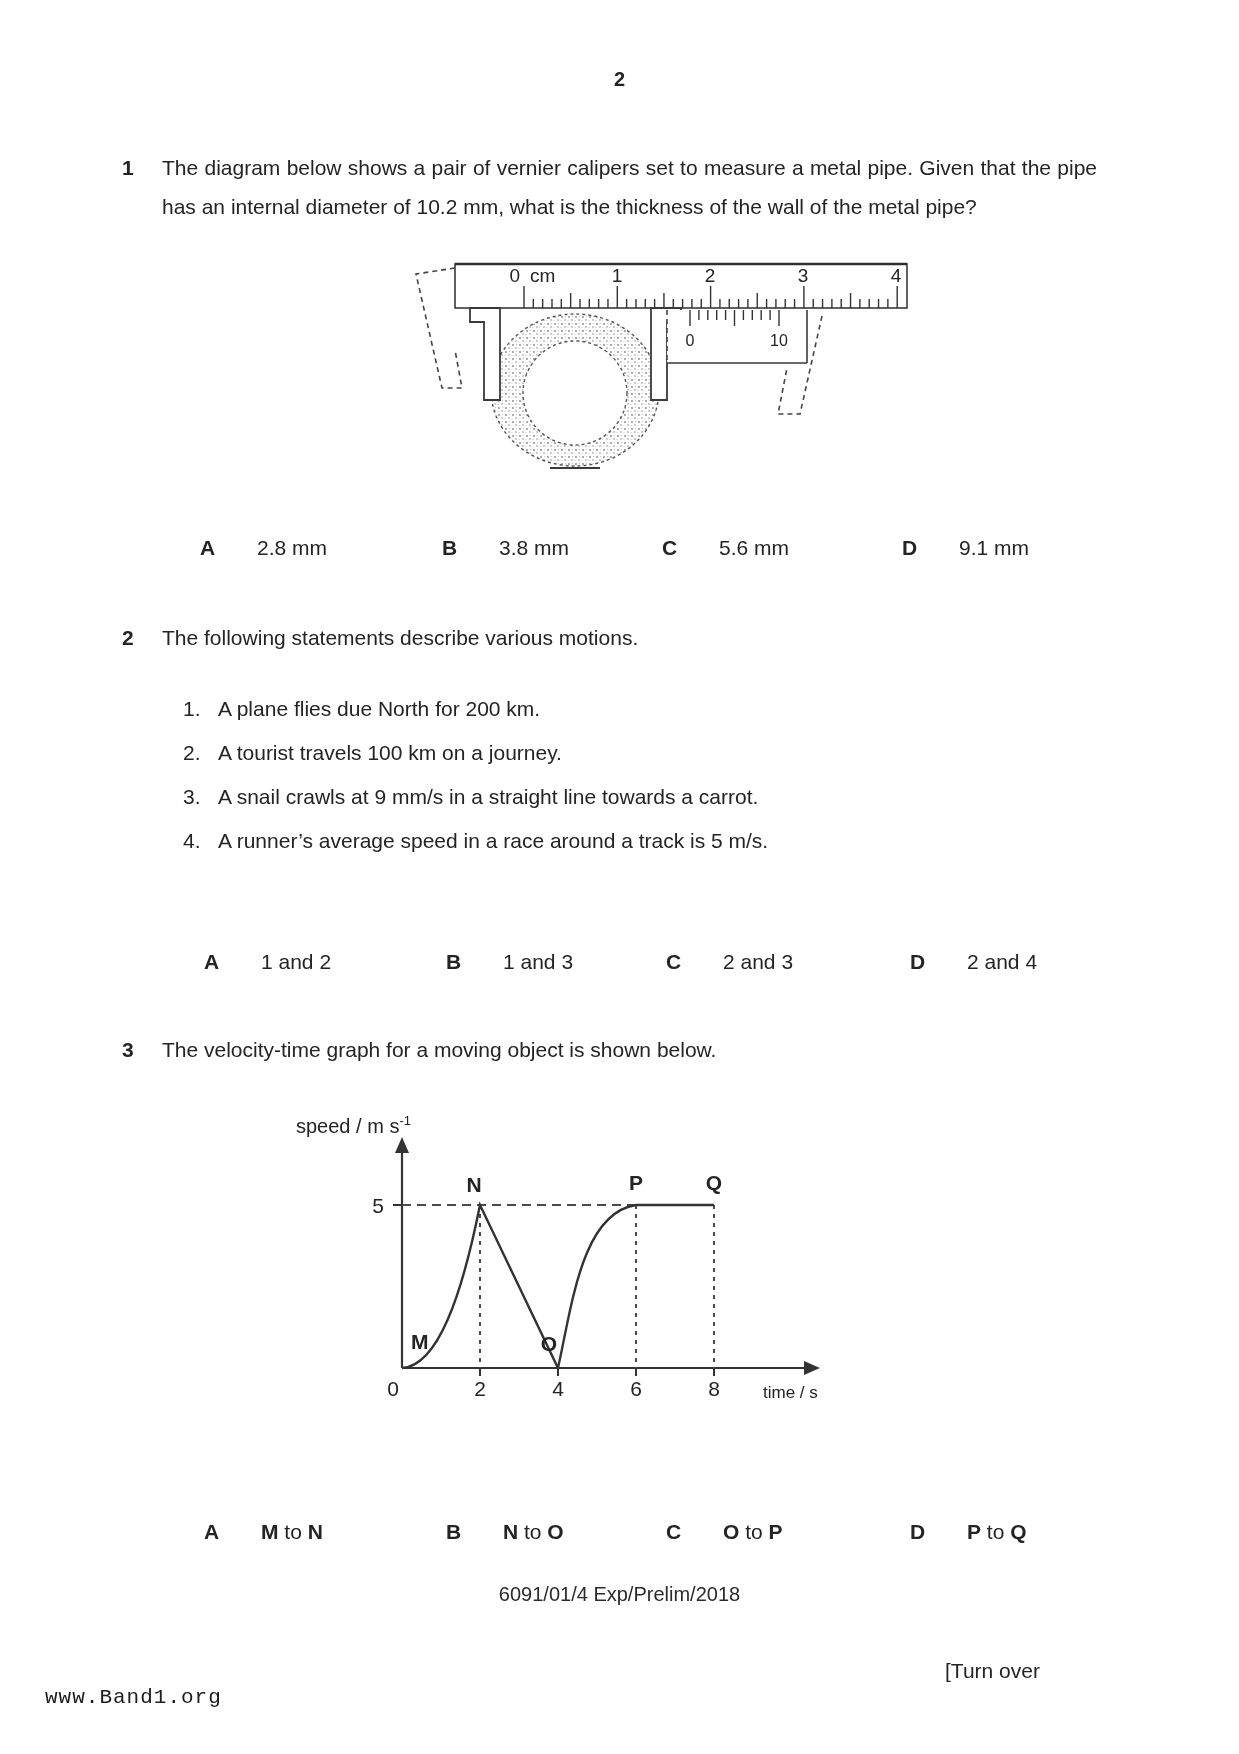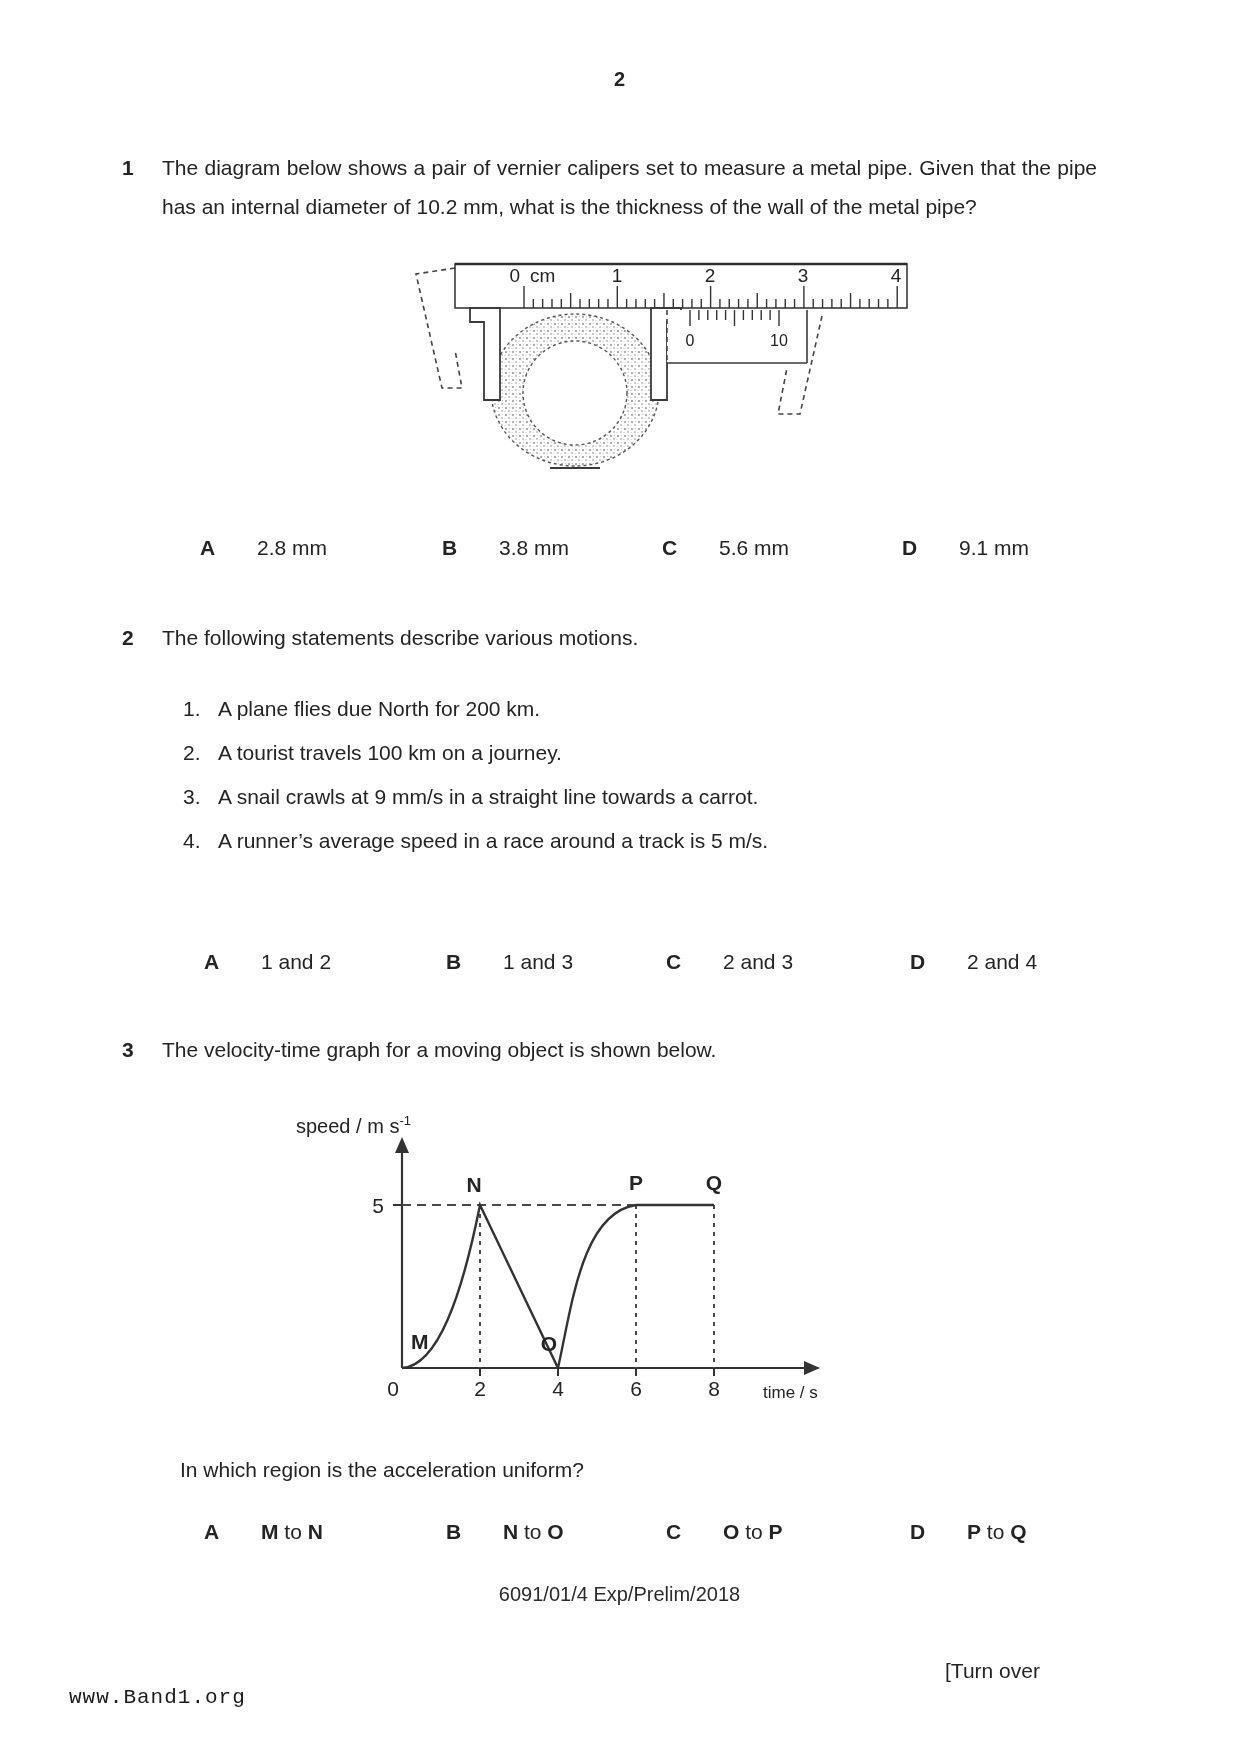--- a/index.html
+++ b/index.html
@@ -15,21 +15,21 @@
   .opt{position:absolute;top:0;display:inline-flex;white-space:nowrap;}
   .opt-letter{font-weight:700;display:inline-block;width:57px;}
   .stwrap{position:absolute;left:180px;width:800px;height:190px;font-size:21px;}
   .strow{position:absolute;left:0;white-space:nowrap;}
   .stnum{position:absolute;left:3px;}
   .sttext{position:absolute;left:38px;}
   .plain{position:absolute;left:180px;font-size:21px;white-space:nowrap;}
   .footer-center{position:absolute;top:1583px;left:0;width:100%;text-align:center;font-size:20px;color:#2b2b2b;}
   .footer-right{position:absolute;top:1659px;left:945px;font-size:21px;font-weight:400;}
   .footer-left{position:absolute;top:1686px;left:45px;font-family:"Liberation Mono", monospace;
-               font-size:21px;letter-spacing:1px;color:#1d1d1d;margin-left:24px;}
+               font-size:21px;letter-spacing:1px;color:#1d1d1d;}
   svg.fig{position:absolute;}
   svg text{font-family:"Liberation Sans", sans-serif;fill:#242424;}
   #main-ticks line,#vernier-ticks line{stroke:#333;stroke-width:1.4;}
   .axis{stroke:#333;stroke-width:2.2;fill:none;}
   .curve{stroke:#333;stroke-width:2.4;fill:none;}
   .dashH{stroke:#4a4a4a;stroke-width:1.8;stroke-dasharray:9,6;fill:none;}
   .dashV{stroke:#4a4a4a;stroke-width:2;stroke-dasharray:4,5;fill:none;}
   .caliper-line{stroke:#3a3a3a;stroke-width:1.6;fill:none;}
   .caliper-dash{stroke:#444;stroke-width:1.6;stroke-dasharray:5,4;fill:none;}
   .jaw{stroke:#3a3a3a;stroke-width:1.8;fill:#ffffff;}
@@ -249,21 +249,20 @@
 
     <text class="gtick" x="124" y="118" text-anchor="end">5</text>
     <text class="gtick" x="133" y="301" text-anchor="middle">0</text>
     <text class="gtick" x="220" y="301" text-anchor="middle">2</text>
     <text class="gtick" x="298" y="301" text-anchor="middle">4</text>
     <text class="gtick" x="376" y="301" text-anchor="middle">6</text>
     <text class="gtick" x="454" y="301" text-anchor="middle">8</text>
     <text x="503" y="303" font-size="17">time / s</text>
   </svg>
 
-  <div class="plain" style="top:1458px;">In which region is the acceleration uniform?</div>
 
   <div class="optrow" style="top:1520px;">
       <span class="opt" style="left: 24px;">
         <span class="opt-letter">A</span>
         <span class="opt-value"><span class="b">M</span><span> to </span><span class="b">N</span></span>
       </span>
       <span class="opt" style="left: 266px;">
         <span class="opt-letter">B</span>
         <span class="opt-value"><span class="b">N</span><span> to </span><span class="b">O</span></span>
       </span>

